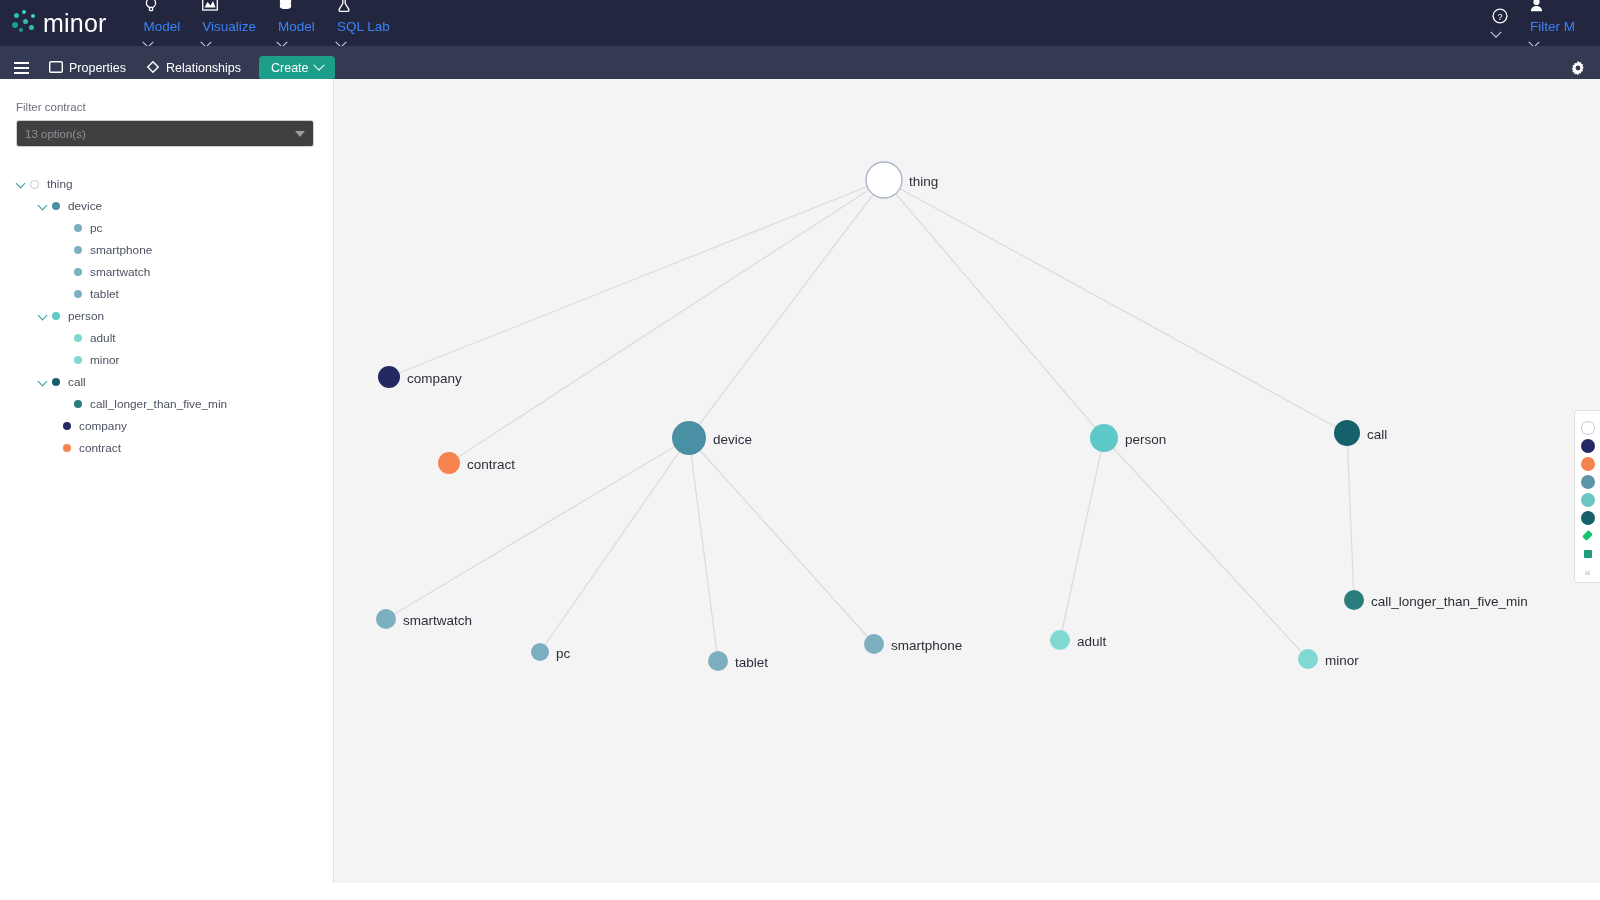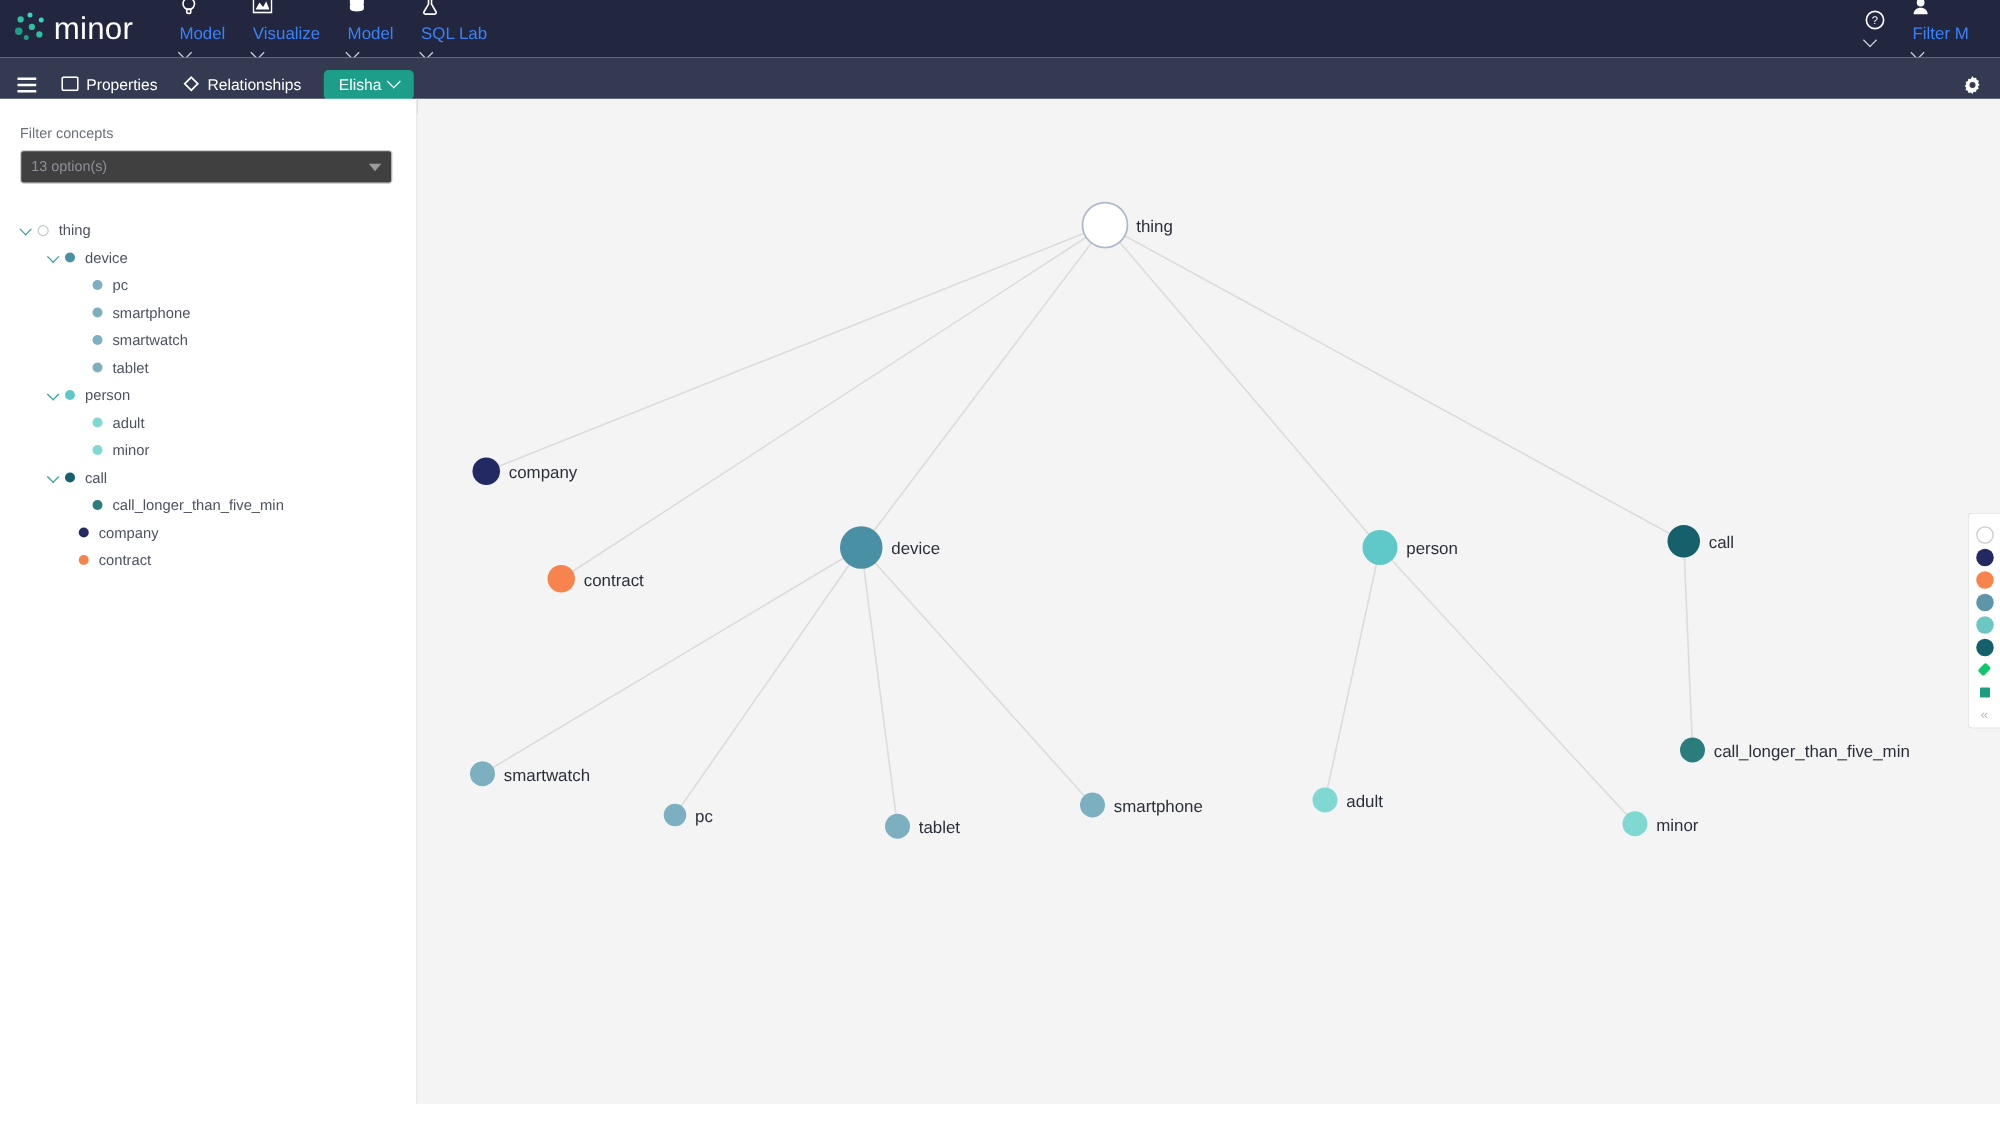--- a/index.html
+++ b/index.html
@@ -222,35 +222,35 @@
   <div class="sub-item">
     <span>
       <svg width="14" height="14" viewBox="0 0 14 14">
           <rect x="3.3" y="3.3" width="7.4" height="7.4" transform="rotate(45 7 7)" fill="none" stroke="#fff" stroke-width="1.4"></rect>
         </svg>
     </span>
     <span>Relationships</span>
   </div>
 
   <button id="create-btn">
-    <span>Elisha</span>
+    <span>Create</span>
     <span class="chev" style="border-color:#fff"></span>
   </button>
 
 
   <div id="gear-btn">
     <svg width="16" height="16" viewBox="0 0 16 16">
         <path d="M8 0.8l1 1.6 1.9-.3.5 1.8 1.8.6-.7 1.8 1.2 1.5-1.3 1.4.6 1.8-1.8.7-.4 1.8-1.9-.2L8 15.2l-1.4-1.3-1.8.4-.6-1.8-1.8-.5.6-1.8L1.8 8.7 3.1 7.3 2.5 5.5l1.8-.7.4-1.8 1.9.2z" fill="#ffffff"></path>
         <circle cx="8" cy="8" r="2.4" fill="#333a52"></circle>
       </svg>
   </div>
 </div>
 
 <div id="sidebar">
-  <div id="filter-label">Filter concepts</div>
+  <div id="filter-label">Filter contract</div>
   <div id="filter-select">
     <span class="sel-text">13 option(s)</span>
     <span class="caret-down"></span>
   </div>
   <div id="tree">
       <div class="tree-row" style="padding-left: 0px;">
         <span class="tree-caret"></span>
         <span class="tree-dot hollow" style="background: rgb(255, 255, 255);"></span>
         <span>thing</span>
       </div>

